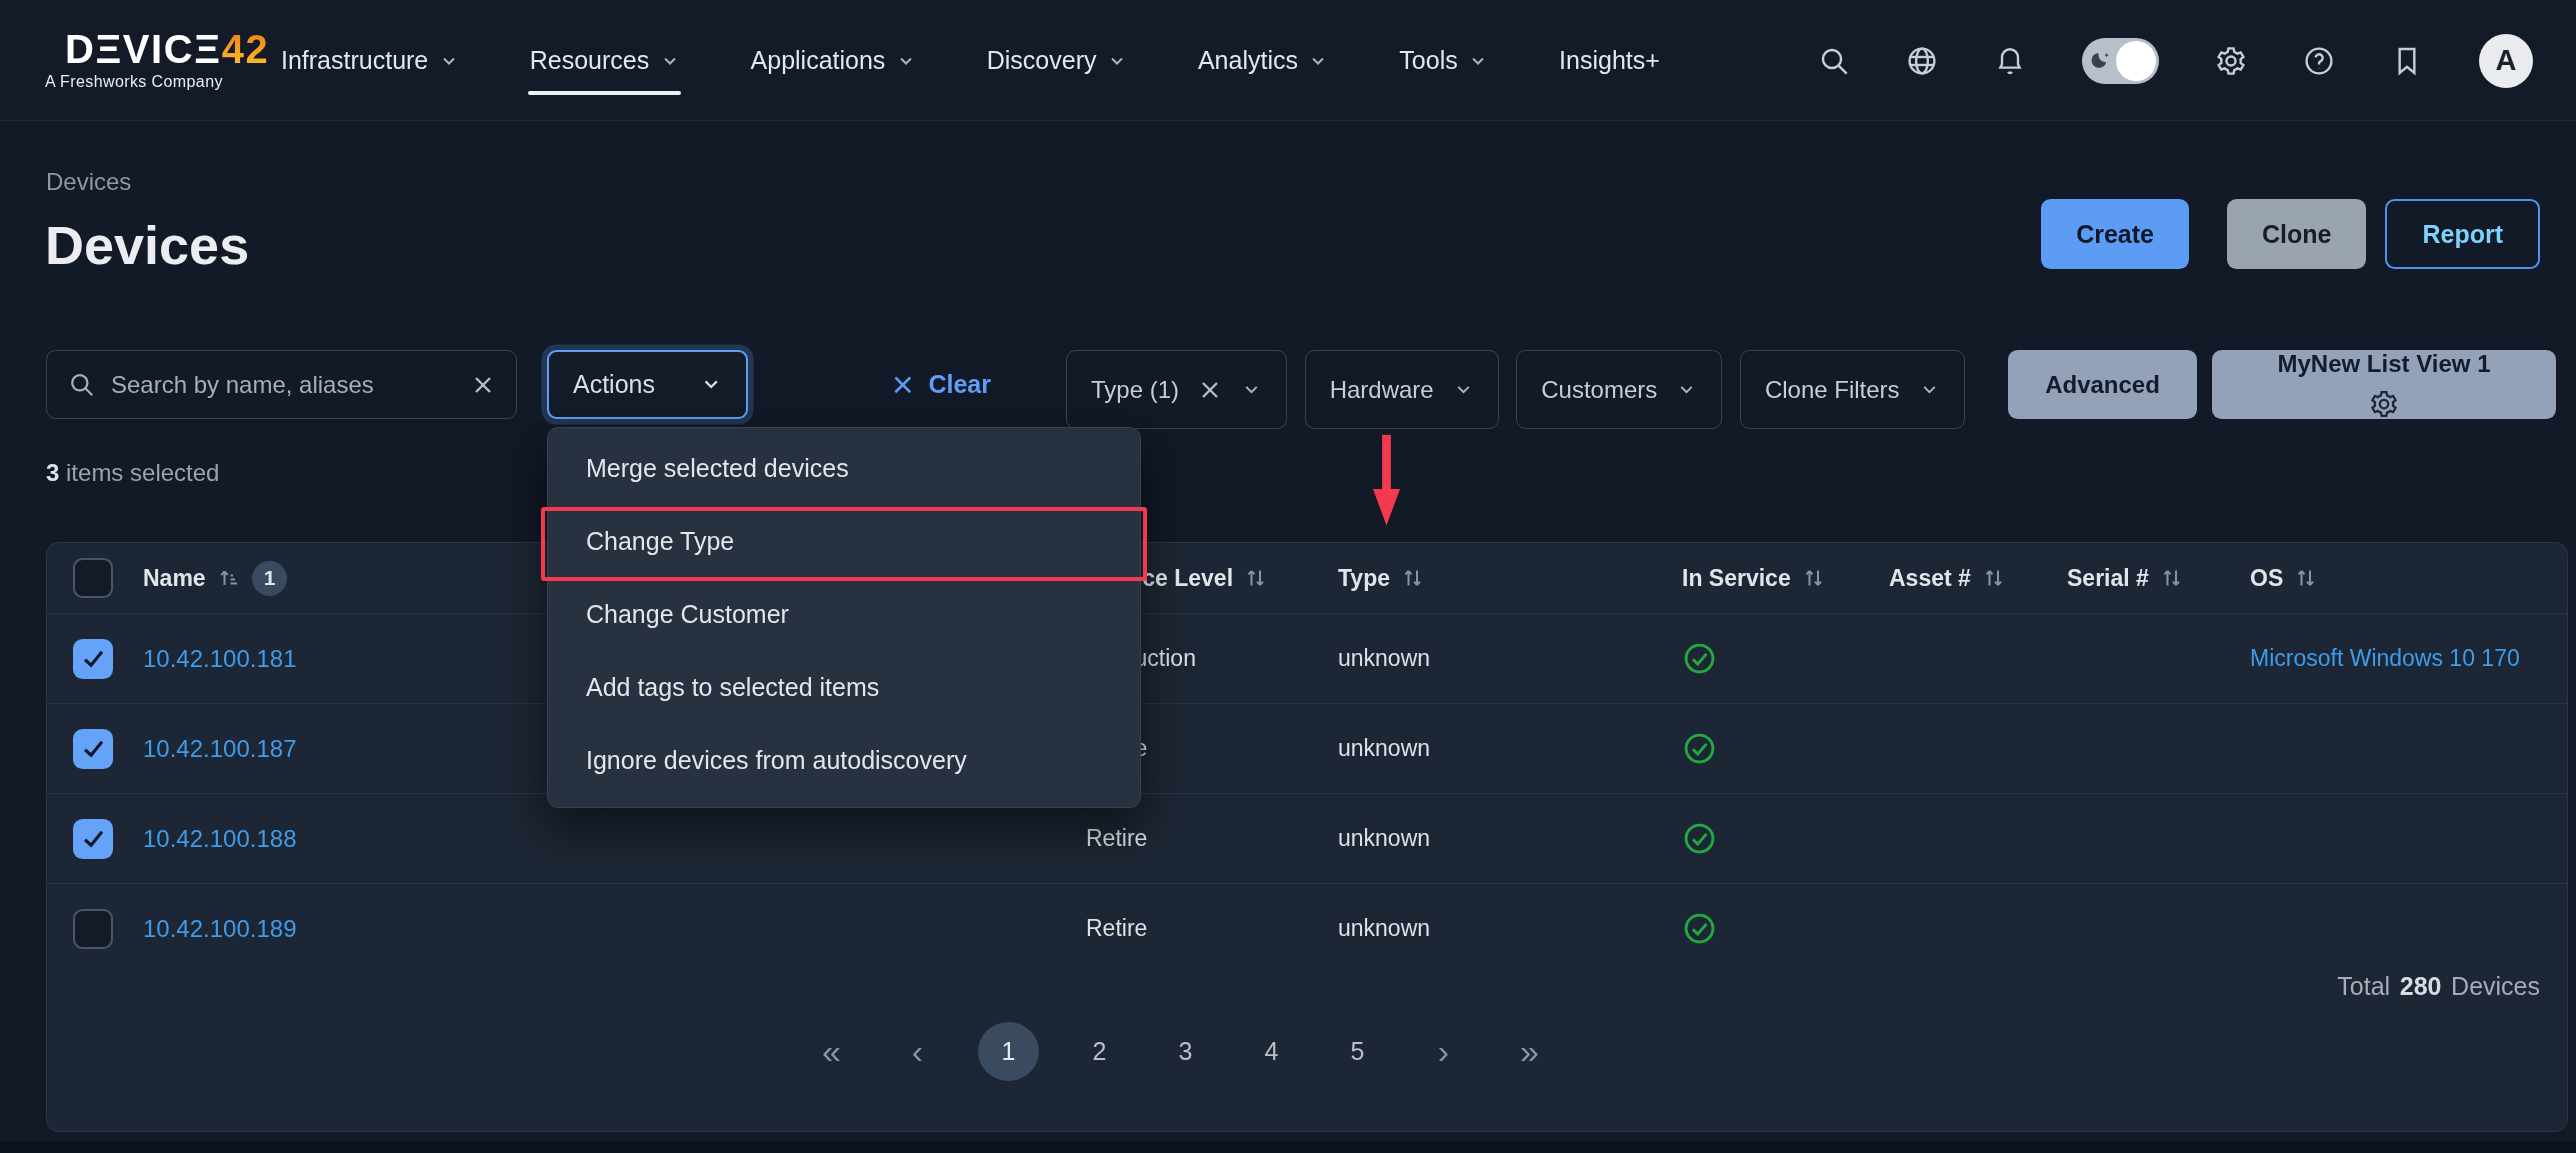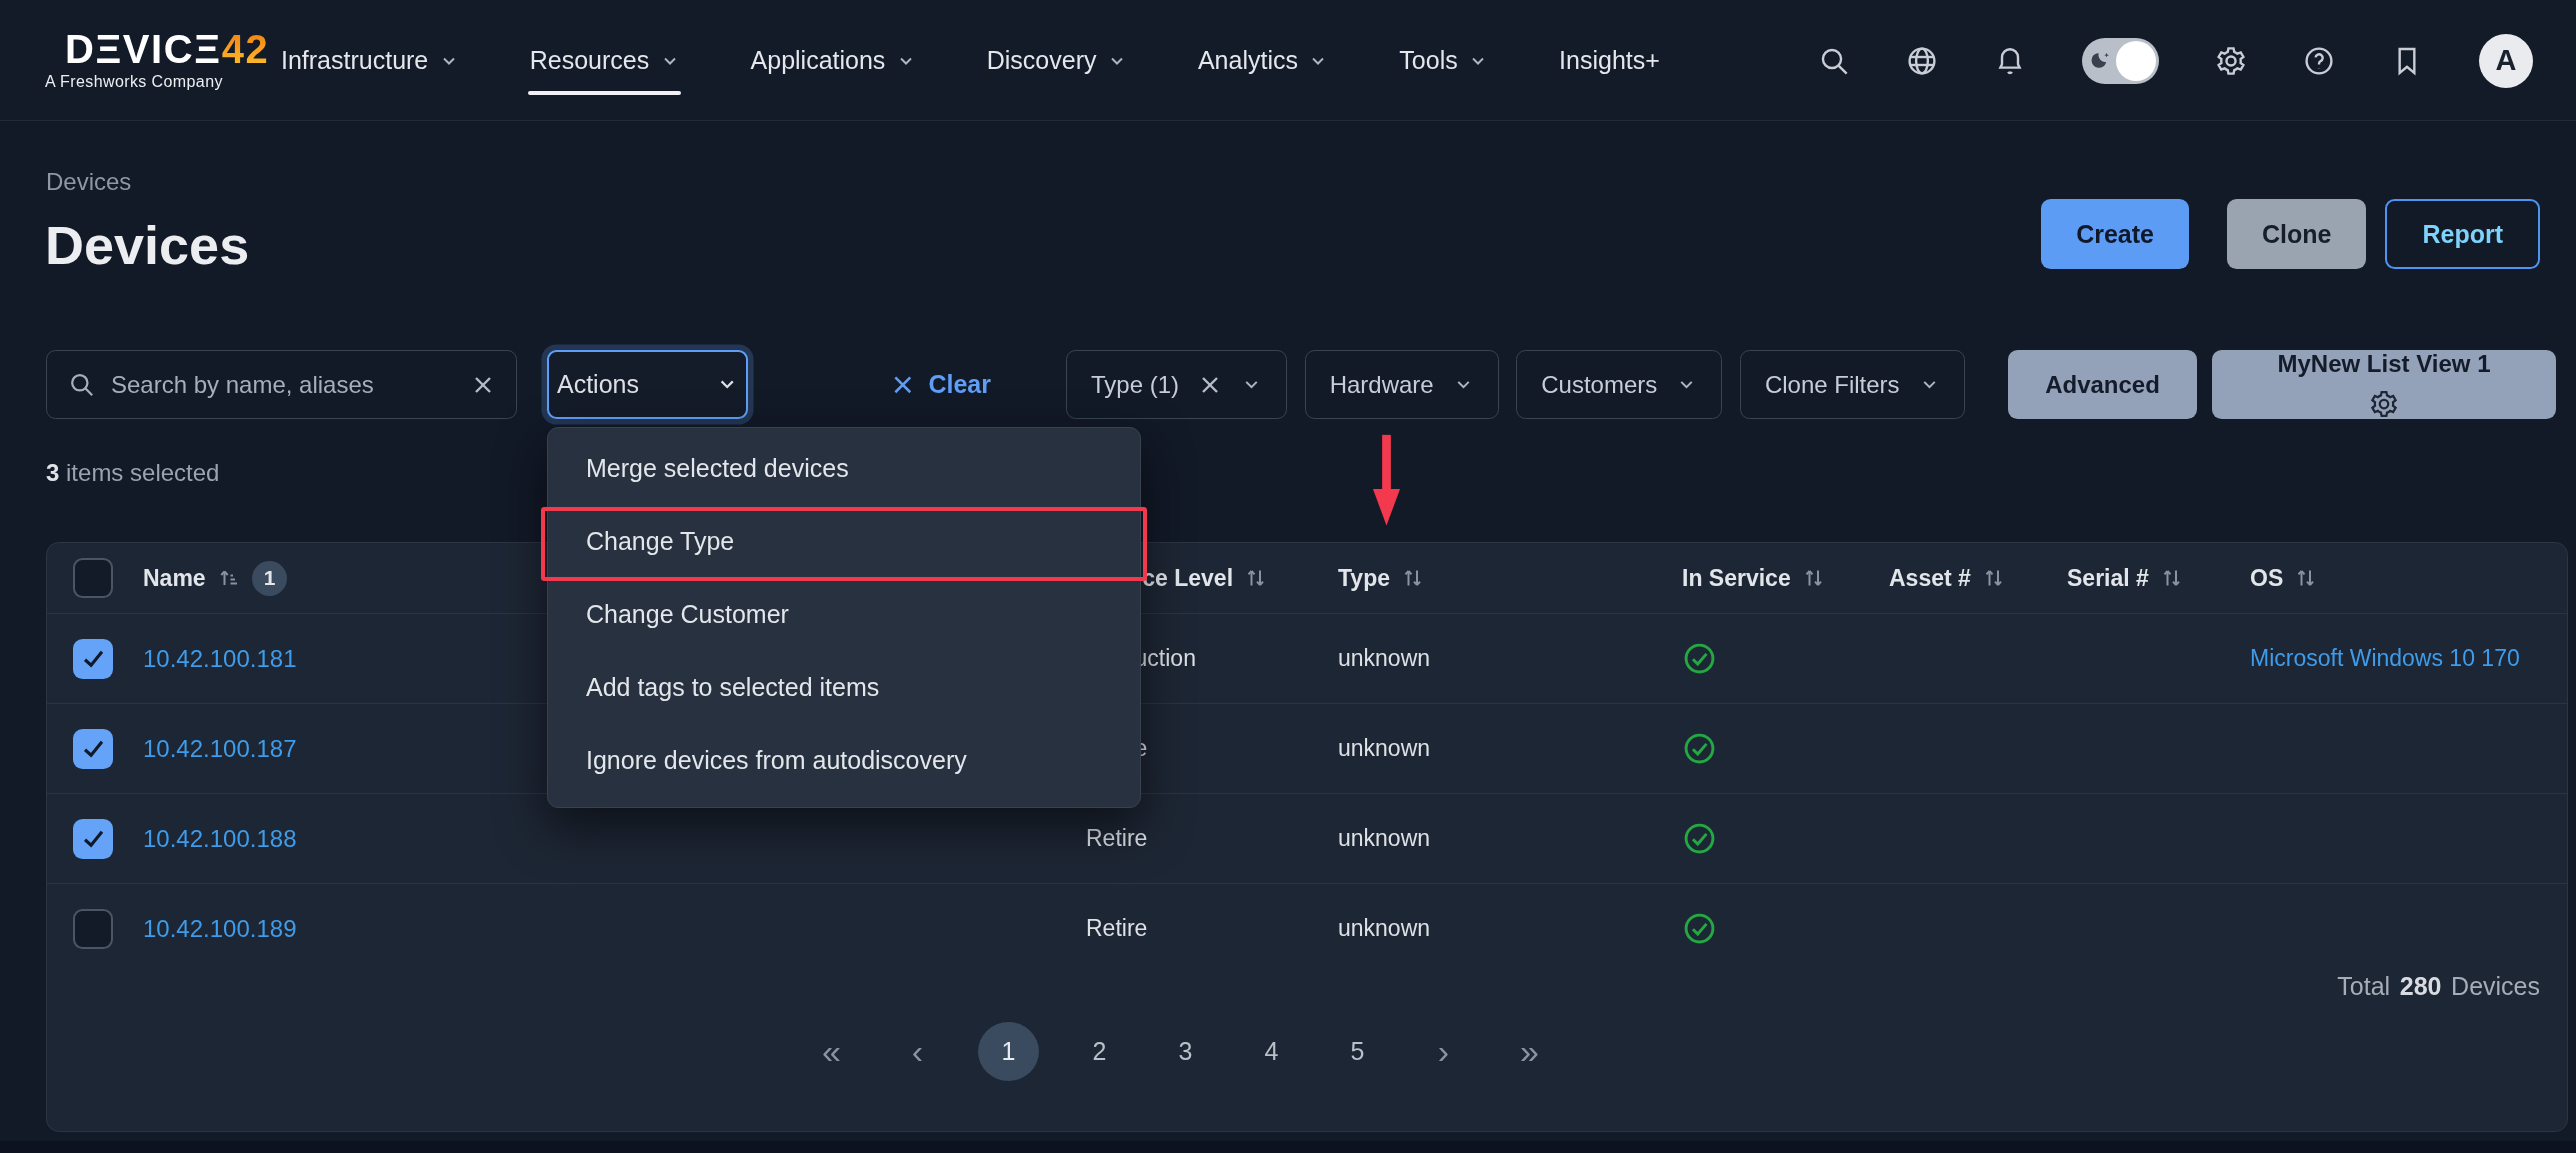--- a/index.html
+++ b/index.html
@@ -47,28 +47,28 @@
   .search-box { position:absolute; left:46px; top:350px; width:471px; height:69px;
     border:1.6px solid #3A4453; border-radius:9.6px; display:flex; align-items:center; padding:0 21px; gap:16px; }
   .search-box .mag { width:27px; height:27px; stroke:#A6AEB9; fill:none; stroke-width:2; flex:none; }
   .search-box input { flex:1; min-width:0; background:transparent; border:none; outline:none;
     color:#D5DAE0; font-size:24px; font-family:inherit; }
   .search-box input::placeholder { color:#A6AEB9; }
   .x-icon { width:24px; height:24px; stroke:#B6BCC5; fill:none; stroke-width:2.4; cursor:pointer; flex:none; }
   .actions-btn { position:absolute; left:547px; top:350px; width:201px; height:69px;
     background:#141B29; border:2.4px solid #5F9EF7; border-radius:9.6px;
     box-shadow:0 0 0 5.6px rgba(95,158,247,0.22);
-    display:flex; align-items:center; justify-content:space-between; padding:0 8px;
+    display:flex; align-items:center; justify-content:space-between; padding:0 24px;
     font-size:25px; color:#DCE0E5; cursor:pointer; }
   .actions-btn .chev { width:22.4px; height:22.4px; stroke:#DCE0E5; stroke-width:2.4; fill:none; }
   .clear-btn { position:absolute; left:890px; top:350px; height:69px;
     display:flex; align-items:center; gap:12.8px; color:#5F9EF7; font-size:25px; font-weight:700; cursor:pointer; }
   .clear-btn .x-icon { stroke:#5F9EF7; width:25.6px; height:25.6px; }
   .chips { position:absolute; left:1066px; top:350px; display:flex; gap:17.6px; }
-  .chip { height:69px; border:1.6px solid #3A4453; border-radius:9.6px; display:flex; align-items:center;
+  .chip { height:79px; border:1.6px solid #3A4453; border-radius:9.6px; display:flex; align-items:center;
     gap:19px; padding:0 24px; font-size:24px; color:#C7CDD6; cursor:pointer; background:transparent; white-space:nowrap; }
   .chip .chev { width:21px; height:21px; stroke:#AEB5BF; stroke-width:2.4; fill:none; }
   .advanced-btn { position:absolute; left:2008px; top:350px; width:189px; height:69px;
     background:#93A2B9; color:#141B2A; border:none; border-radius:9.6px;
     font-size:24px; font-weight:700; cursor:pointer; font-family:inherit; }
   .view-btn { position:absolute; left:2212px; top:350px; width:344px; height:69px;
     background:#93A2B9; color:#141B2A; border-radius:9.6px; display:flex; align-items:center;
     justify-content:space-between; padding:0 24px; font-size:24px; font-weight:700; cursor:pointer;flex-direction:column; }
   .view-btn .gear { width:30px; height:30px; stroke:#1E2635; stroke-width:1.8; fill:none; }
   .selected-line { position:absolute; left:46px; top:459px; font-size:24px; color:#9AA3B0; }

